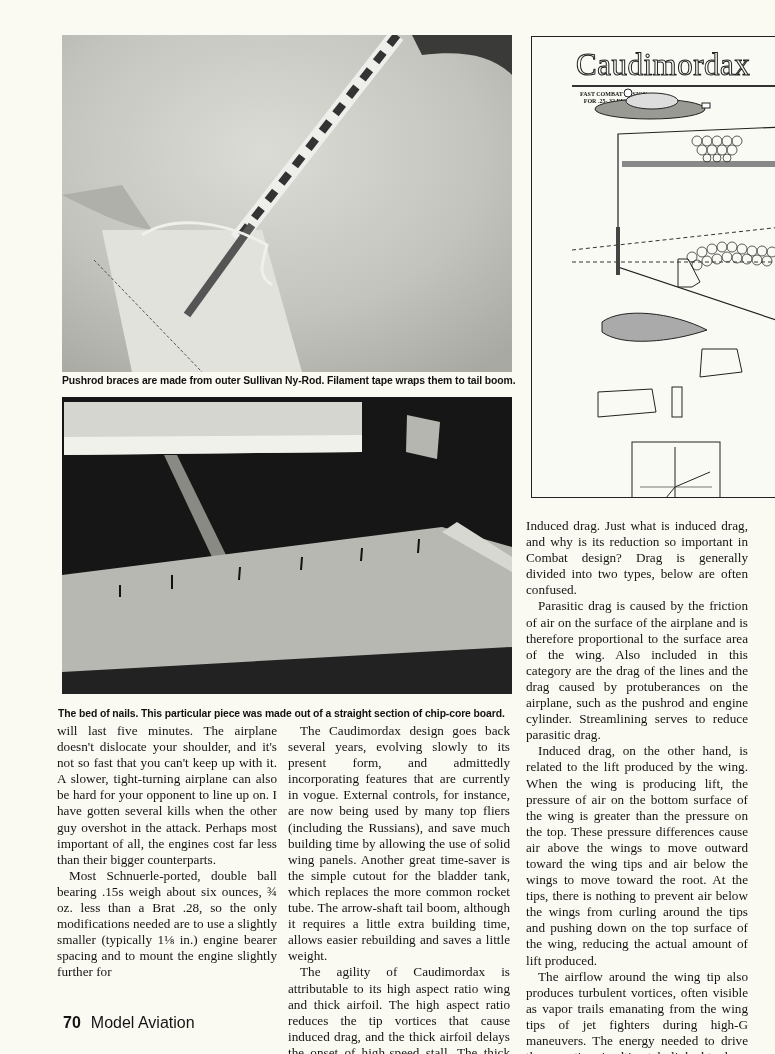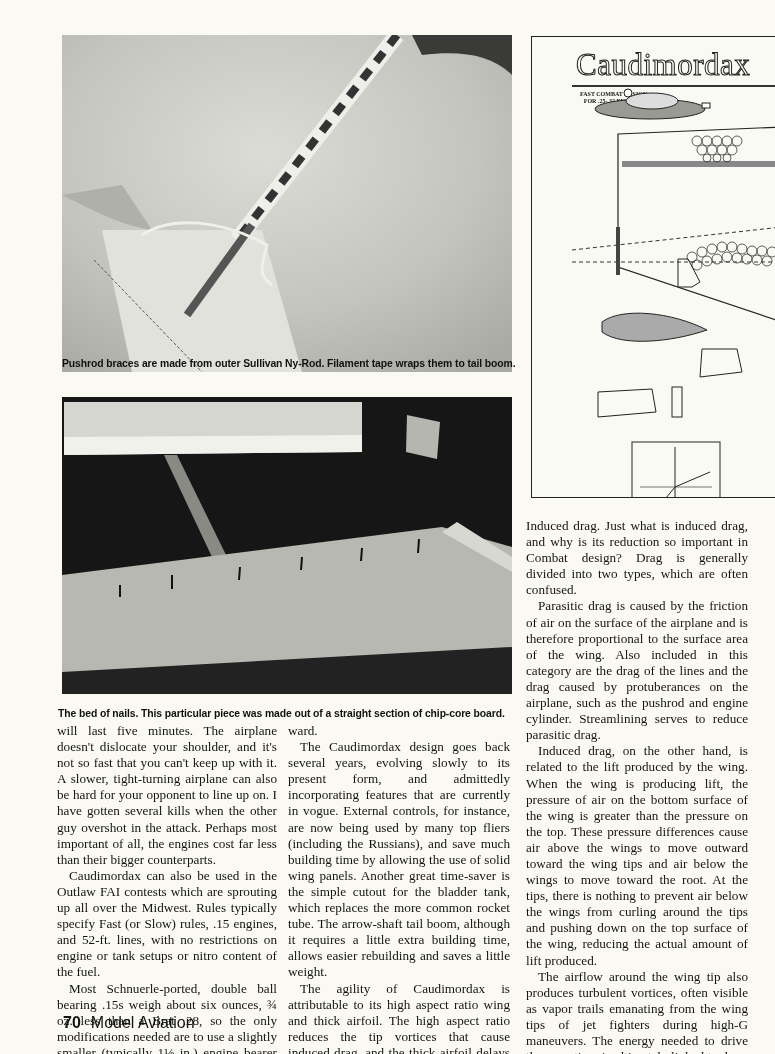--- a/index.html
+++ b/index.html
@@ -38,21 +38,21 @@
     <path d="M0 160 C40 180 60 190 90 195 L60 150 Z" fill="#b0b0aa"></path>
     <path d="M360 20 C400 15 430 20 450 40 L450 0 L350 0 Z" fill="#3a3a38"></path>
     <path d="M40 195 L200 195 L240 337 L70 337 Z" fill="#e2e2dc"></path>
     <line x1="32" y1="225" x2="140" y2="337" stroke="#555" stroke-width="1" stroke-dasharray="3,2"></line>
     <line x1="335" y1="0" x2="175" y2="205" stroke="#eeeeea" stroke-width="16"></line>
     <line x1="335" y1="0" x2="175" y2="205" stroke="#333" stroke-width="8" stroke-dasharray="12,10"></line>
     <line x1="190" y1="190" x2="125" y2="280" stroke="#555" stroke-width="8"></line>
     <path d="M80 200 C110 180 160 185 205 210 C200 230 195 240 210 250" fill="none" stroke="#f0f0ea" stroke-width="3"></path>
   </svg>
 </div>
-<div class="caption" style="left:62px;top:358px;">Pushrod braces are made from outer Sullivan Ny-Rod. Filament tape wraps them to tail boom.</div>
+<div class="caption" style="left:62px;top:375px;">Pushrod braces are made from outer Sullivan Ny-Rod. Filament tape wraps them to tail boom.</div>
 
 <div class="photo" style="left:62px;top:397px;width:450px;height:297px;background:#141414;">
   <svg width="450" height="297" viewBox="0 0 450 297">
     <rect width="450" height="297" fill="#161616"></rect>
     <path d="M2 5 L300 5 L300 55 L2 58 Z" fill="#d6d6d0"></path>
     <path d="M2 40 L300 38 L300 55 L2 58 Z" fill="#f1f1ec"></path>
     <path d="M345 18 L378 25 L375 62 L344 55 Z" fill="#b6b6b0"></path>
     <path d="M102 58 L115 58 L165 160 L150 160 Z" fill="#8a8a84"></path>
     <path d="M0 178 L380 130 L450 150 L450 270 L150 297 L0 297 Z" fill="#b8b8b2"></path>
     <path d="M380 135 L395 125 L450 160 L450 175 Z" fill="#d8d8d2"></path>
@@ -131,32 +131,30 @@
     <rect x="100" y="405" width="88" height="75" fill="none" stroke="#222"></rect>
     <line x1="143" y1="410" x2="143" y2="478" stroke="#222"></line>
     <line x1="108" y1="450" x2="180" y2="450" stroke="#777"></line>
     <line x1="143" y1="450" x2="178" y2="435" stroke="#222"></line>
     <line x1="143" y1="450" x2="120" y2="478" stroke="#222"></line>
   </svg>
 </div>
 
 <div class="col" style="left:57px;top:723px;width:220px;">
   <p class="noind">will last five minutes. The airplane doesn't dislocate your shoulder, and it's not so fast that you can't keep up with it. A slower, tight-turning airplane can also be hard for your opponent to line up on. I have gotten several kills when the other guy overshot in the attack. Perhaps most important of all, the engines cost far less than their bigger counterparts.</p>
-  <p>Caudimordax can also be used in the Outlaw FAI contests which are sprouting up all over the Midwest. Rules typically specify Fast (or Slow) rules, .15 engines, and 52-ft. lines, with no restrictions on engine or tank setups or nitro content of the fuel.</p>
   <p>Most Schnuerle-ported, double ball bearing .15s weigh about six ounces, ¾ oz. less than a Brat .28, so the only modifications needed are to use a slightly smaller (typically 1⅛ in.) engine bearer spacing and to mount the engine slightly further for</p>
 </div>
 
 <div class="col" style="left:288px;top:723px;width:222px;">
-  <p class="noind">ward.</p>
   <p>The Caudimordax design goes back several years, evolving slowly to its present form, and admittedly incorporating features that are currently in vogue. External controls, for instance, are now being used by many top fliers (including the Russians), and save much building time by allowing the use of solid wing panels. Another great time-saver is the simple cutout for the bladder tank, which replaces the more common rocket tube. The arrow-shaft tail boom, although it requires a little extra building time, allows easier rebuilding and saves a little weight.</p>
   <p>The agility of Caudimordax is attributable to its high aspect ratio wing and thick airfoil. The high aspect ratio reduces the tip vortices that cause induced drag, and the thick airfoil delays the onset of high-speed stall. The thick airfoil also lends lateral sta-</p>
 </div>
 
 <div class="col" style="left:526px;top:502px;width:222px;">
-  <p class="noind gap"><b>Induced drag.</b><span> Just what is induced drag, and why is its reduction so important in Combat design? Drag is generally divided into two types, which are often confused.</span></p>
+  <p class="noind gap"><b>Induced drag.</b><span> Just what is induced drag, and why is its reduction so important in Combat design? Drag is generally divided into two types, below are often confused.</span></p>
   <p>Parasitic drag is caused by the friction of air on the surface of the airplane and is therefore proportional to the surface area of the wing. Also included in this category are the drag of the lines and the drag caused by protuberances on the airplane, such as the pushrod and engine cylinder. Streamlining serves to reduce parasitic drag.</p>
   <p>Induced drag, on the other hand, is related to the lift produced by the wing. When the wing is producing lift, the pressure of air on the bottom surface of the wing is greater than the pressure on the top. These pressure differences cause air above the wings to move outward toward the wing tips and air below the wings to move toward the root. At the tips, there is nothing to prevent air below the wings from curling around the tips and pushing down on the top surface of the wing, reducing the actual amount of lift produced.</p>
   <p>The airflow around the wing tip also produces turbulent vortices, often visible as vapor trails emanating from the wing tips of jet fighters during high-G maneuvers. The energy needed to drive these vortices is ultimately linked to drag, and it is the drag associated with these vortices that is described as induced drag. The greater the lift</p>
 </div>
 
 <div class="folio">
   <span class="num">70</span><span>Model Aviation</span>
 </div>
 
 </body></html>

